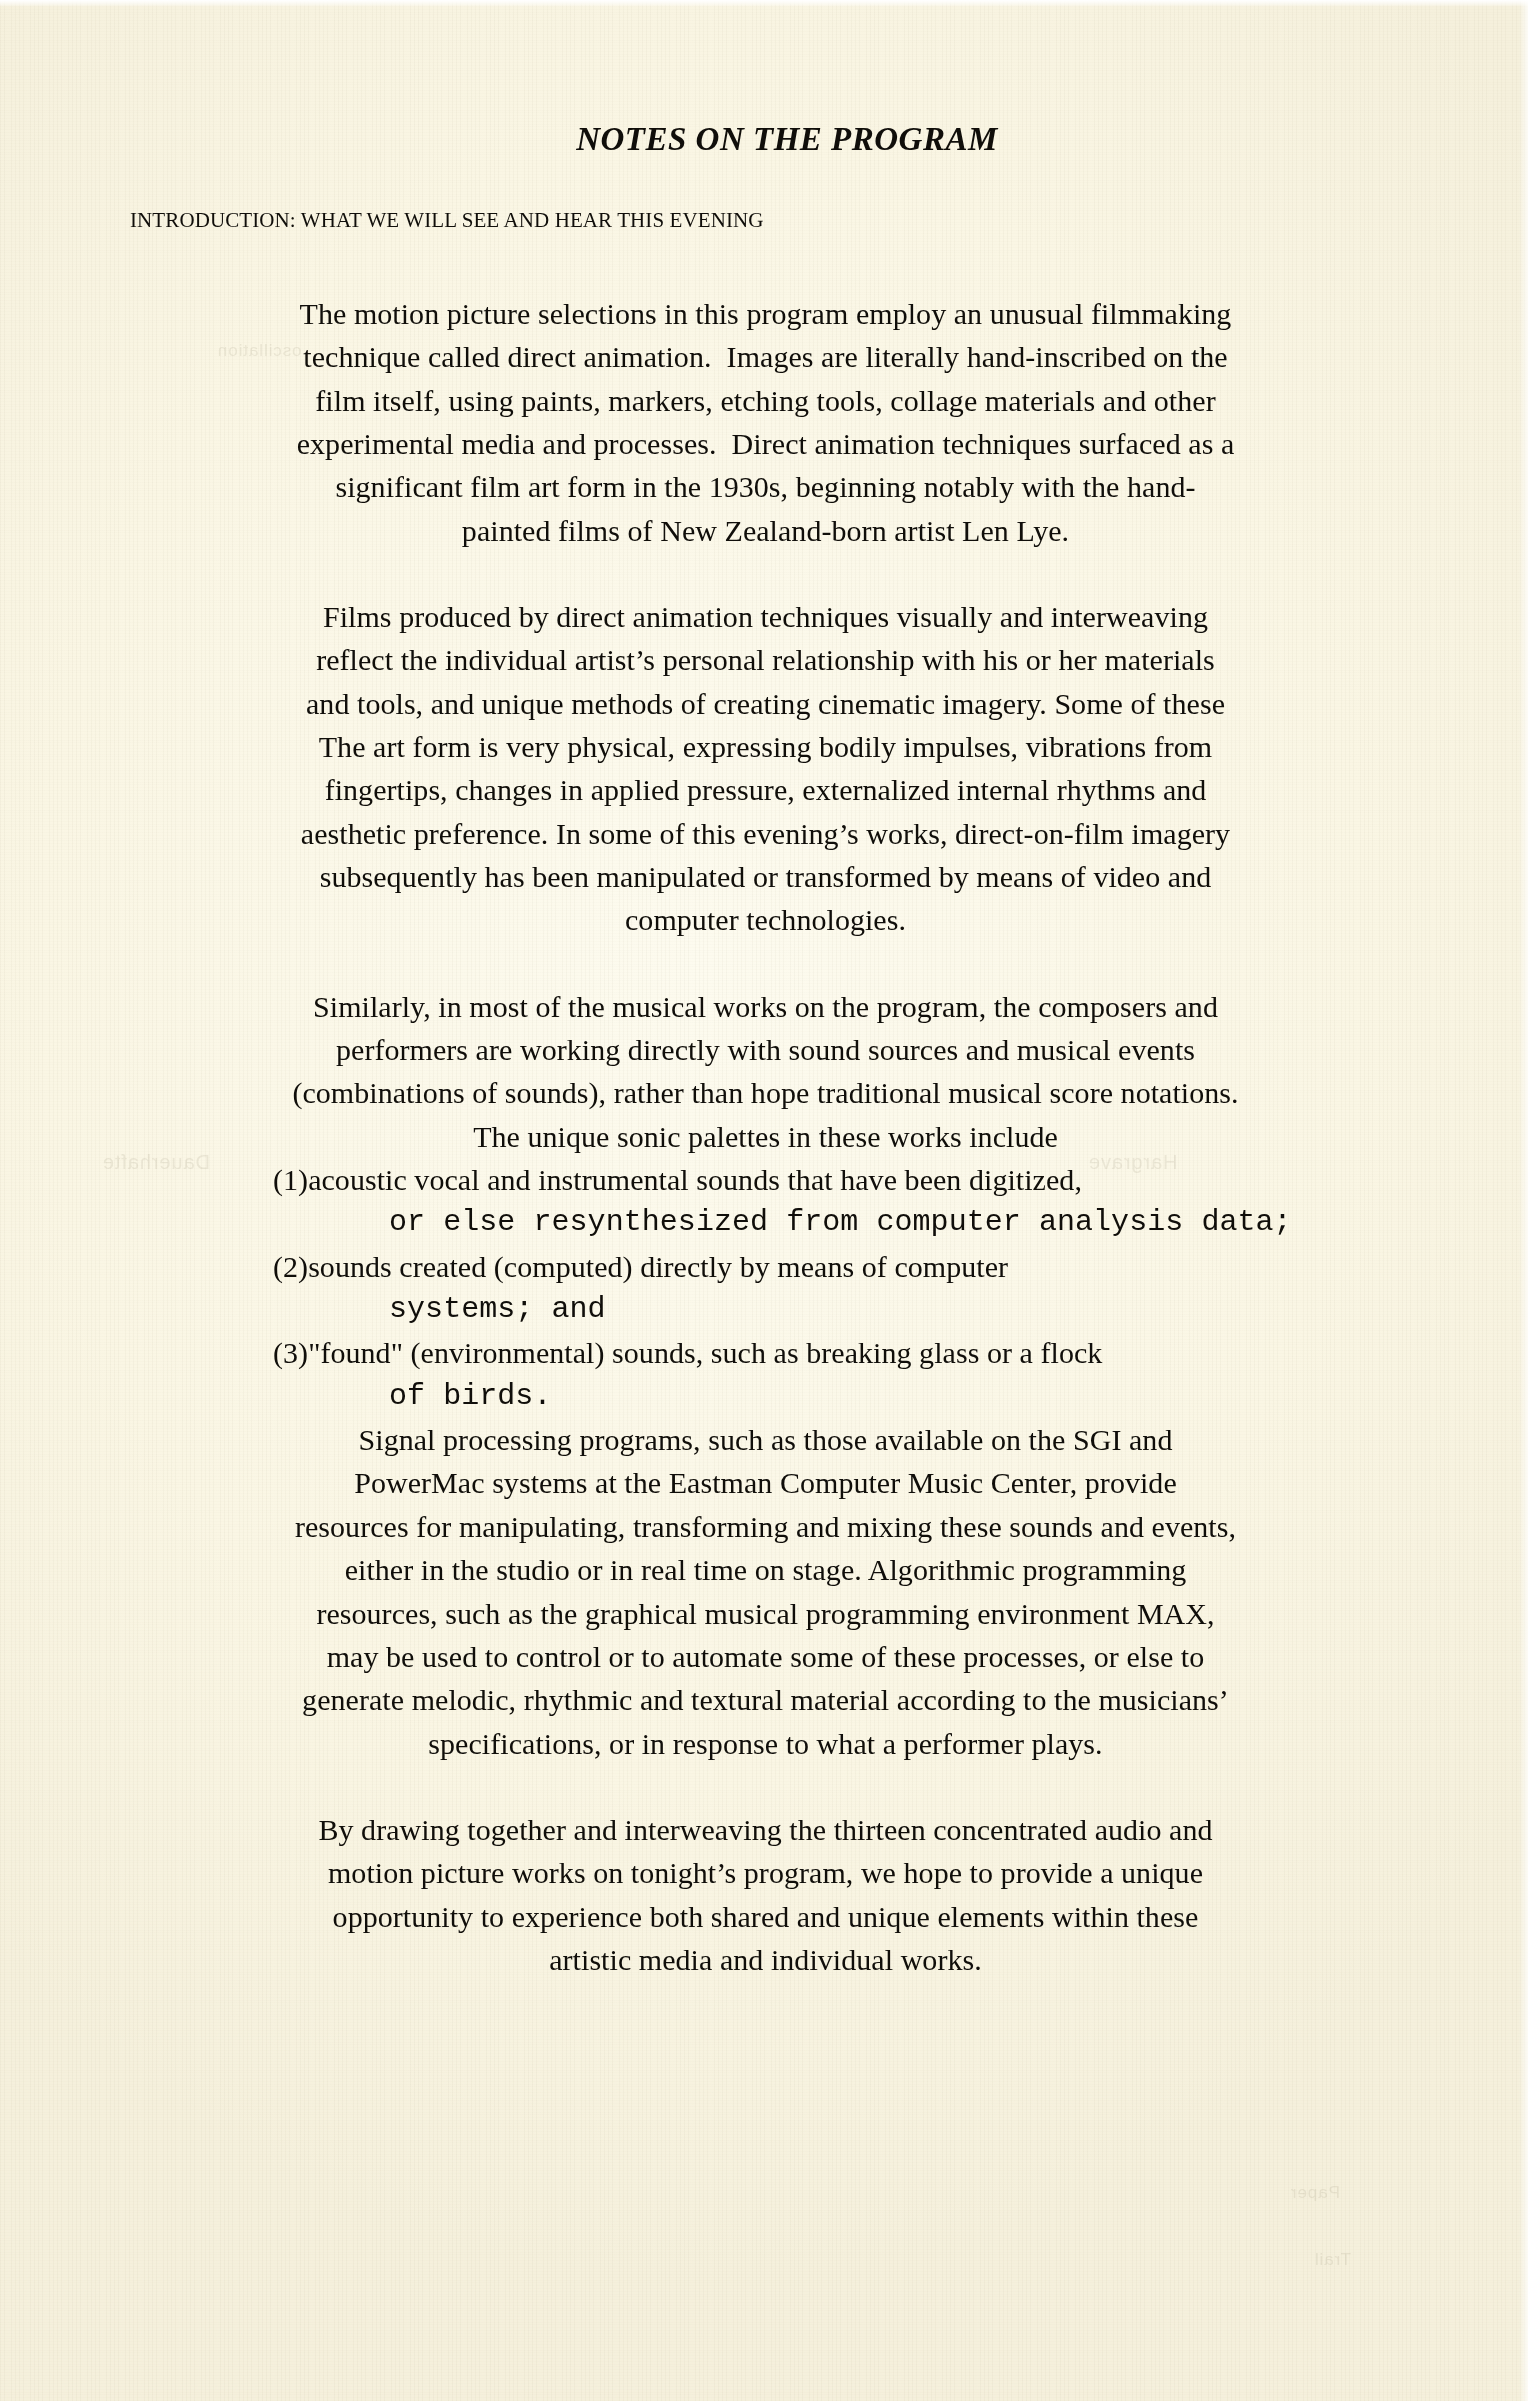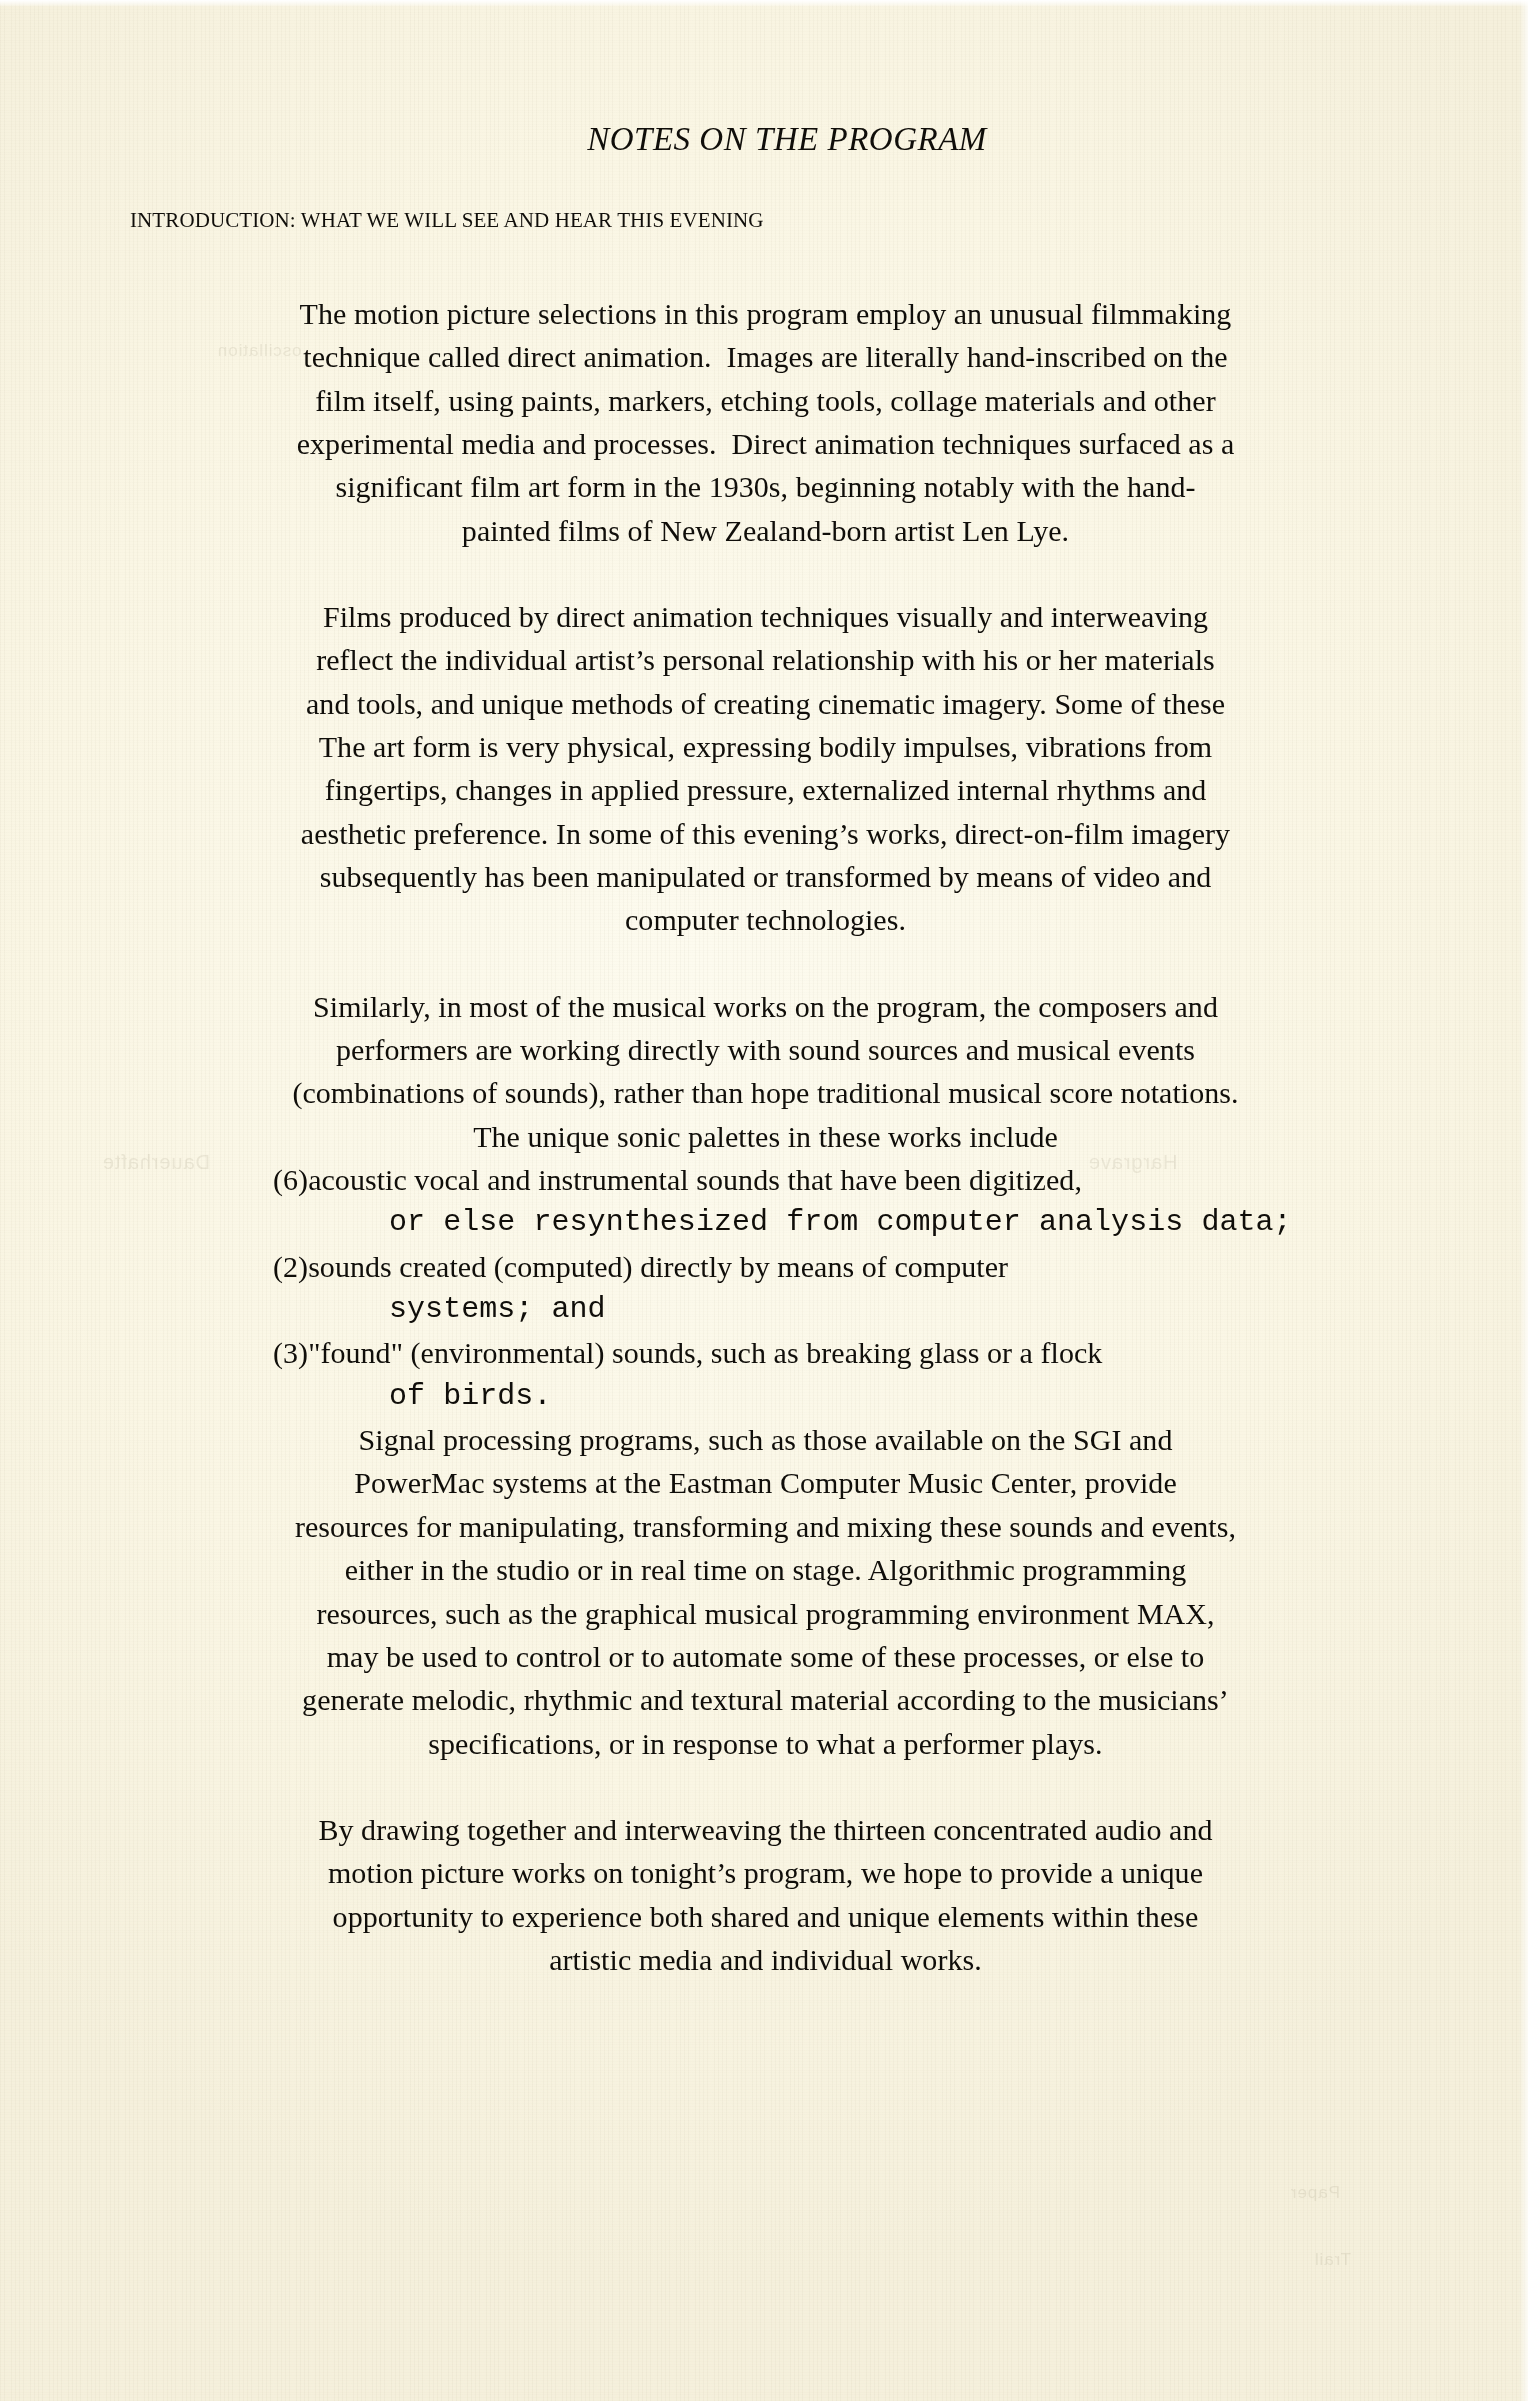--- a/index.html
+++ b/index.html
@@ -53,21 +53,21 @@
   
   .content {
     position: absolute;
     left: 130px;
     top: 121px;
     width: 1271px;
   }
 
   .doc-title {
     text-align: center;
-    font-weight: normal;
+    font-weight: bold;
     font-style: italic;
     font-size: 33px;
     letter-spacing: 0.5px;
     margin: 0 0 49px 0;
     padding-left: 43px;
   }
 
   .section-heading {
     font-weight: normal;
     font-size: 21px;
@@ -159,21 +159,21 @@
 
     <p class="body tight">
       <span class="line">Similarly, in most of the musical works on the program, the composers and</span>
       <span class="line">performers are working directly with sound sources and musical events</span>
       <span class="line">(combinations of sounds), rather than hope traditional musical score notations.</span>
       <span class="line">The unique sonic palettes in these works include</span>
     </p>
 
     <div class="sonic-list">
       <div class="sonic-item">
-        <span class="lead">(6)acoustic vocal and instrumental sounds that have been digitized,</span>
+        <span class="lead">(1)acoustic vocal and instrumental sounds that have been digitized,</span>
         <span class="cont">or else resynthesized from computer analysis data;</span>
       </div>
       <div class="sonic-item">
         <span class="lead">(2)sounds created (computed) directly by means of computer</span>
         <span class="cont">systems; and</span>
       </div>
       <div class="sonic-item">
         <span class="lead">(3)"found" (environmental) sounds, such as breaking glass or a flock</span>
         <span class="cont">of birds.</span>
       </div>

